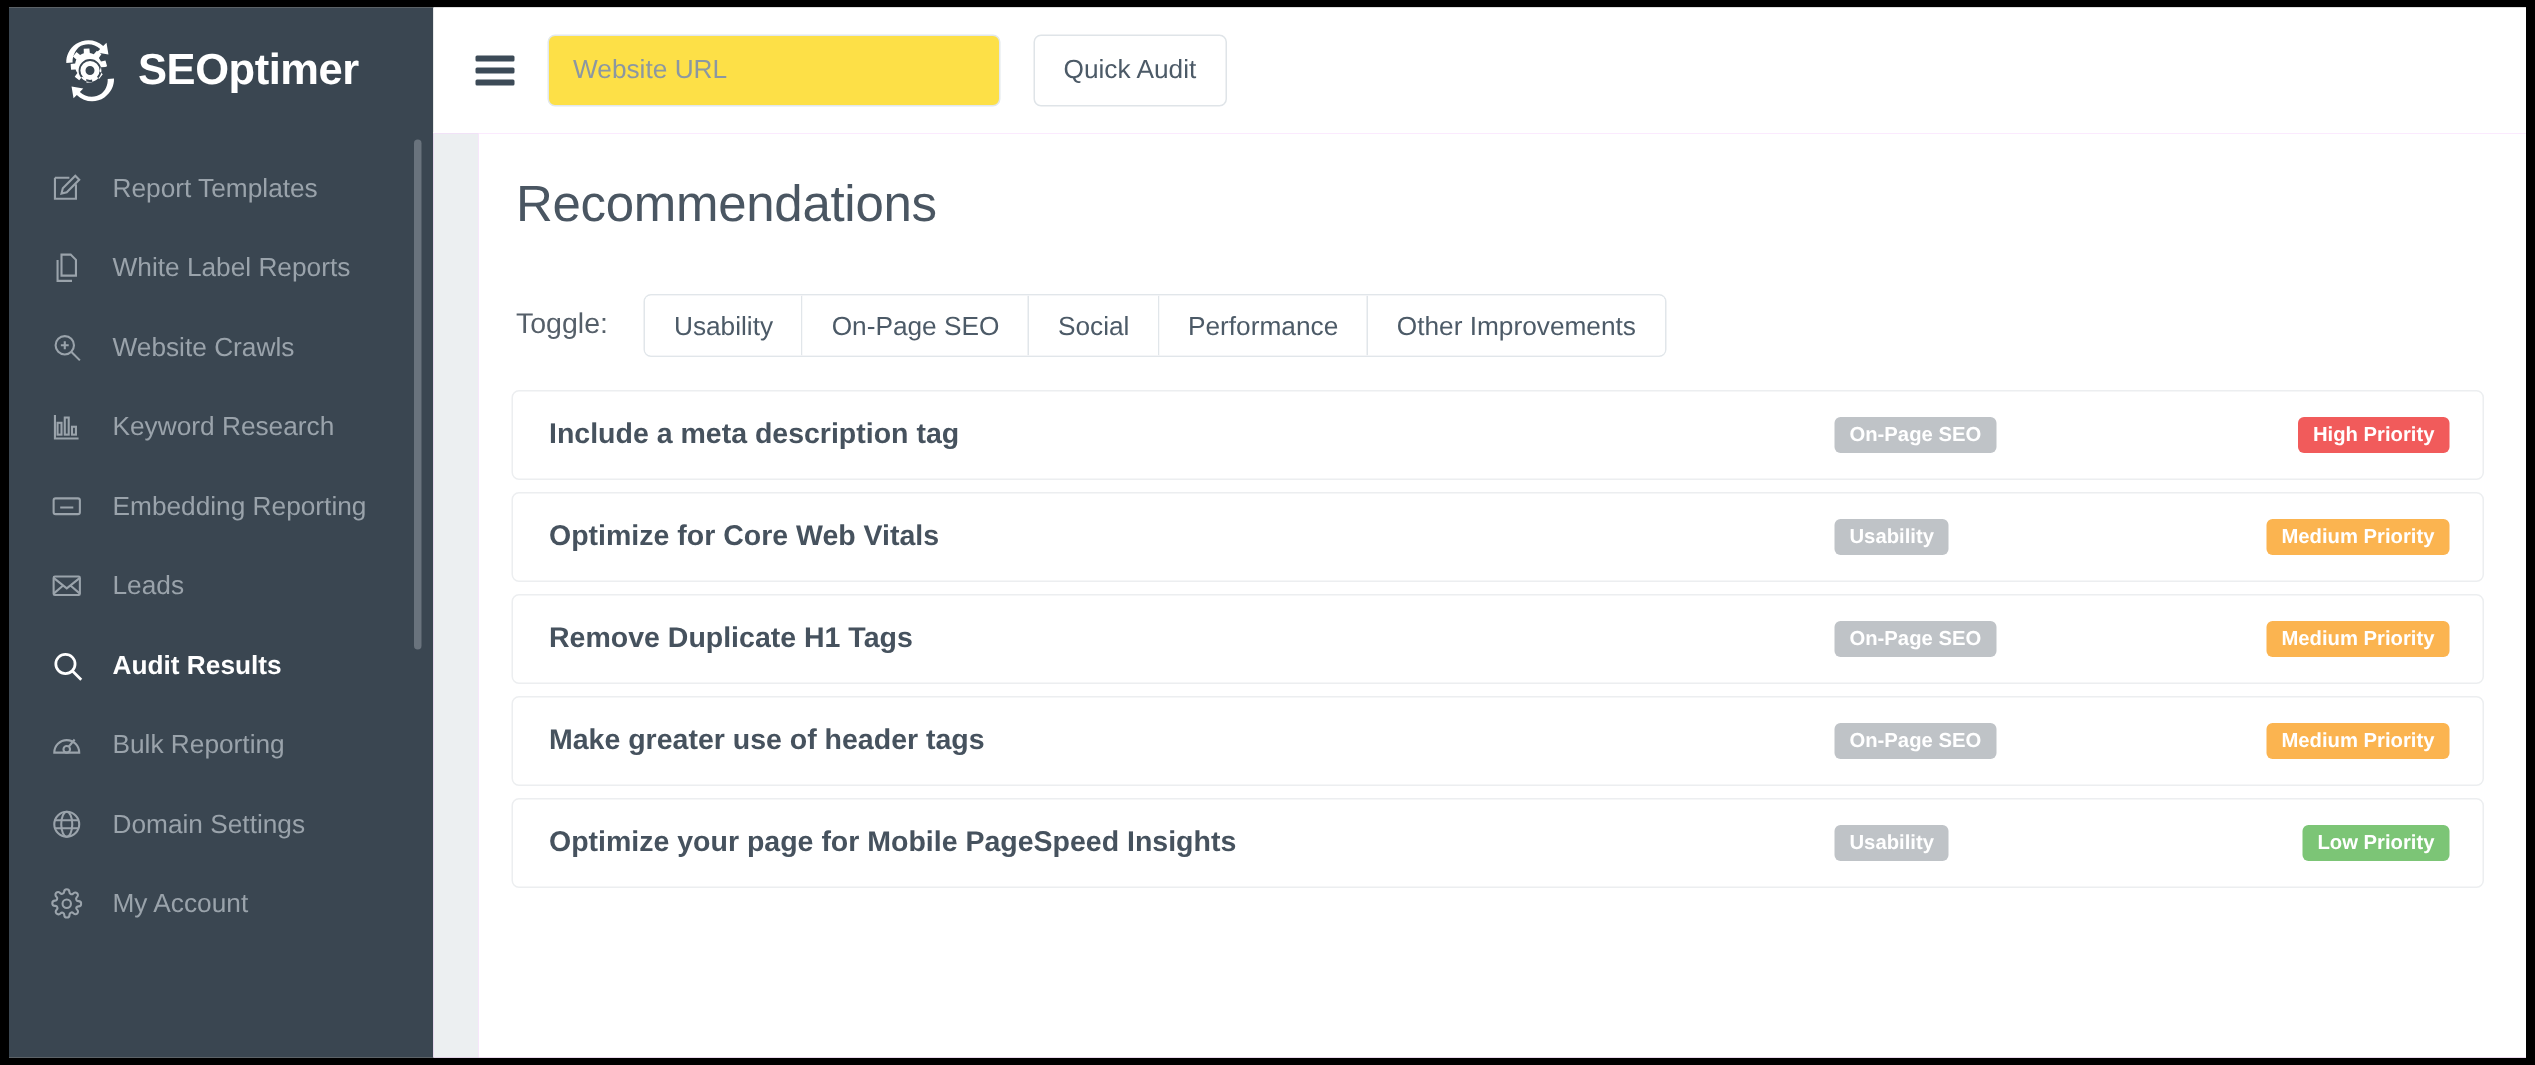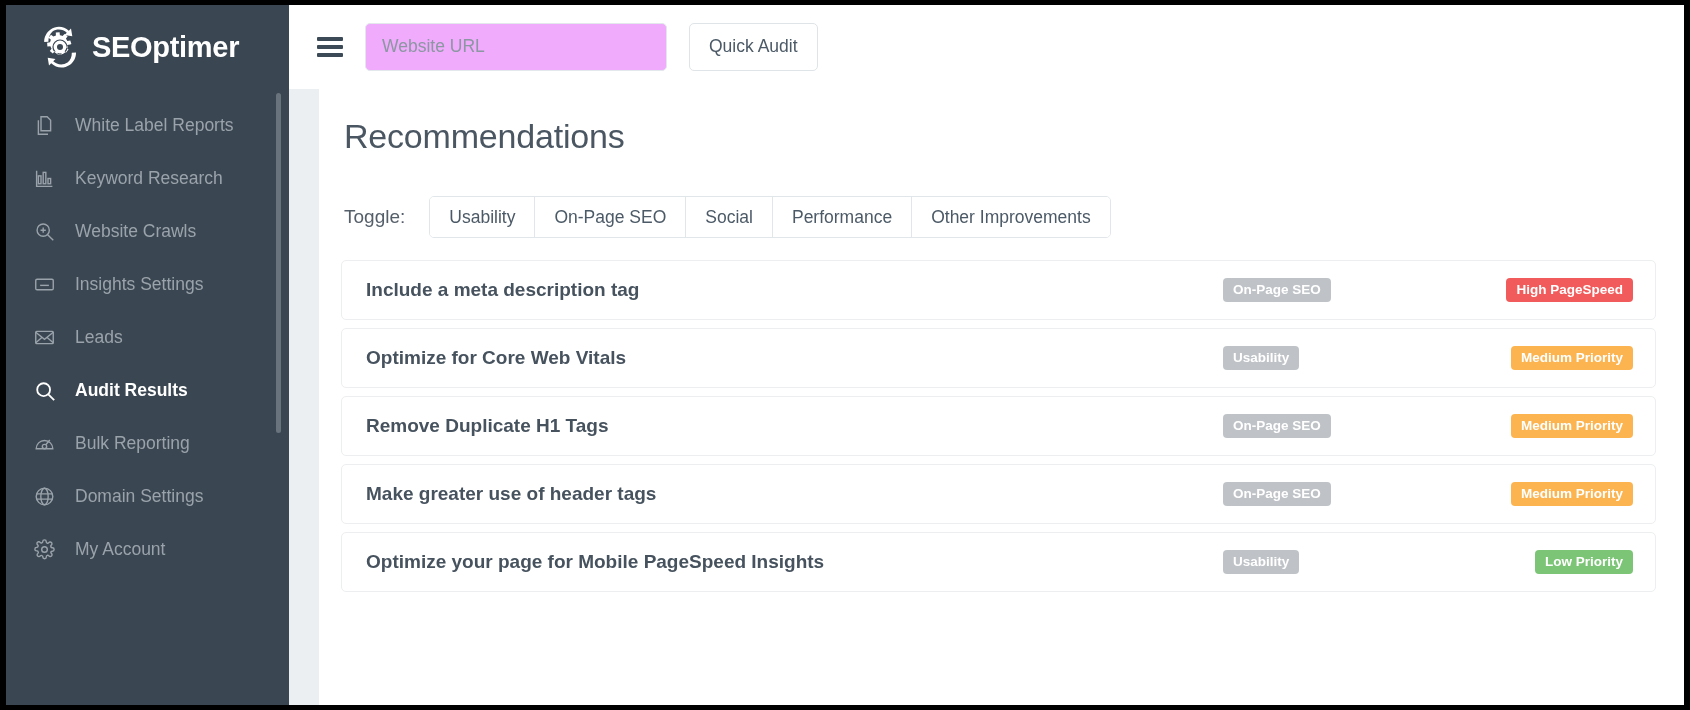--- a/index.html
+++ b/index.html
@@ -100,21 +100,21 @@
   .hamburger {
     width: 26px; height: 20px;
     display: flex; flex-direction: column; justify-content: space-between;
     cursor: pointer;
     flex: 0 0 26px;
   }
   .hamburger span { display:block; height: 4px; background: #3c4a57; border-radius: 1px; }
   .url-input {
     width: 302px;
     height: 48px;
-    background: #f0abfc;
+    background: #fde047;
     border: 1px solid #e2e8ec;
     border-radius: 5px;
     padding: 0 16px;
     font-family: "Liberation Sans", sans-serif;
     font-size: 17.5px;
     color: #51606d;
     outline: none;
   }
   .url-input::placeholder { color: #8b97a2; }
   .quick-audit-btn {
@@ -249,63 +249,72 @@
           <path d="M29.5 37.5c-4.5 3-10.5 2.4-14.3-1.2l2.3-2.3-7.8-1.3 1.3 7.8 2.2-2.2c5 5 12.7 5.6 18.4 1.7 4.3-3 6.6-7.8 6.4-12.6l-4.2.3c.2 4-1.6 7.9-4.3 9.8z"></path>
           <path d="M22 15.6a6.4 6.4 0 1 0 0 12.8 6.4 6.4 0 0 0 0-12.8zm0 9.4a3 3 0 1 1 0-6 3 3 0 0 1 0 6z"></path>
           <path d="M33.4 19.1l-1.1-3.7-3 .6a8 8 0 0 0-1.4-2.3l1.7-2.5-3-2.3-2.1 2.2a9.6 9.6 0 0 0-2.6-.8l-.3-3-3.8.2.1 3a9.6 9.6 0 0 0-2.5 1.1l-2.4-1.9-2.4 3 2.3 2a9.4 9.4 0 0 0-.8 2.6l-3 .4.3 3.8 3-.2c.3.9.7 1.7 1.2 2.4l-1.8 2.4 3 2.4 2-2.3c.8.4 1.7.7 2.6.9l.3 3 3.8-.3-.2-3c.9-.2 1.7-.6 2.5-1.1l2.4 1.8 2.3-3-2.2-2c.4-.8.7-1.7.9-2.6l3-.3zM22 29.6a7.6 7.6 0 1 1 0-15.2 7.6 7.6 0 0 1 0 15.2z"></path>
         </svg>
       </span>
       <span class="brand-name">SEOptimer</span>
     </div>
 
     <nav class="nav">
 
+      <div class="nav-item">
+        <span class="nav-icon">
+          <svg width="21" height="21" viewBox="0 0 24 24" fill="none" stroke="currentColor" stroke-width="1.6">
+            <path d="M3 4h11M3 4v16h16V9"></path>
+              <path d="M18.5 2.5l3 3L12 15l-4 1 1-4z"></path>
+          </svg>
+        </span>
+        <span class="nav-label">Report Templates</span>
+      </div>
 
       <div class="nav-item">
         <span class="nav-icon">
           <svg width="21" height="21" viewBox="0 0 24 24" fill="none" stroke="currentColor" stroke-width="1.6">
             <path d="M8 2h7l4 4v12H8z"></path>
               <path d="M5 6v16h11"></path>
           </svg>
         </span>
         <span class="nav-label">White Label Reports</span>
+      </div>
+
+      <div class="nav-item">
+        <span class="nav-icon">
+          <svg width="21" height="21" viewBox="0 0 24 24" fill="none" stroke="currentColor" stroke-width="1.6">
+            <circle cx="10.5" cy="10.5" r="7"></circle>
+              <path d="M15.6 15.6L22 22"></path>
+              <path d="M10.5 7.5v6M7.5 10.5h6"></path>
+          </svg>
+        </span>
+        <span class="nav-label">Website Crawls</span>
       </div>
 
       <div class="nav-item">
         <span class="nav-icon">
           <svg width="21" height="21" viewBox="0 0 24 24" fill="none" stroke="currentColor" stroke-width="1.6">
             <path d="M3 3v18h18"></path>
               <rect x="5" y="9" width="3" height="9"></rect>
               <rect x="10.5" y="5" width="3" height="13"></rect>
               <rect x="16" y="12" width="3" height="6"></rect>
           </svg>
         </span>
         <span class="nav-label">Keyword Research</span>
       </div>
 
-      <div class="nav-item">
-        <span class="nav-icon">
-          <svg width="21" height="21" viewBox="0 0 24 24" fill="none" stroke="currentColor" stroke-width="1.6">
-            <circle cx="10.5" cy="10.5" r="7"></circle>
-              <path d="M15.6 15.6L22 22"></path>
-              <path d="M10.5 7.5v6M7.5 10.5h6"></path>
-          </svg>
-        </span>
-        <span class="nav-label">Website Crawls</span>
-      </div>
-
 
       <div class="nav-item">
         <span class="nav-icon">
           <svg width="21" height="21" viewBox="0 0 24 24" fill="none" stroke="currentColor" stroke-width="1.6">
             <rect x="2" y="6" width="20" height="12" rx="1.5"></rect>
               <path d="M7 13h10"></path>
           </svg>
         </span>
-        <span class="nav-label">Insights Settings</span>
+        <span class="nav-label">Embedding Reporting</span>
       </div>
 
       <div class="nav-item">
         <span class="nav-icon">
           <svg width="21" height="21" viewBox="0 0 24 24" fill="none" stroke="currentColor" stroke-width="1.6">
             <rect x="2" y="5" width="20" height="14" rx="1"></rect>
               <path d="M2 6l10 8 10-8M2 18l7-6M22 18l-7-6"></path>
           </svg>
         </span>
         <span class="nav-label">Leads</span>
@@ -389,21 +398,21 @@
         </div>
 
         <div class="rec-list">
 
           <div class="rec-row">
             <div class="rec-title">Include a meta description tag</div>
             <div class="rec-cat-cell">
               <span class="badge badge-cat">On-Page SEO</span>
             </div>
             <div class="rec-pri-cell">
-              <span class="badge badge-high">High PageSpeed</span>
+              <span class="badge badge-high">High Priority</span>
             </div>
           </div>
 
           <div class="rec-row">
             <div class="rec-title">Optimize for Core Web Vitals</div>
             <div class="rec-cat-cell">
               <span class="badge badge-cat">Usability</span>
             </div>
             <div class="rec-pri-cell">
               <span class="badge badge-medium">Medium Priority</span>

